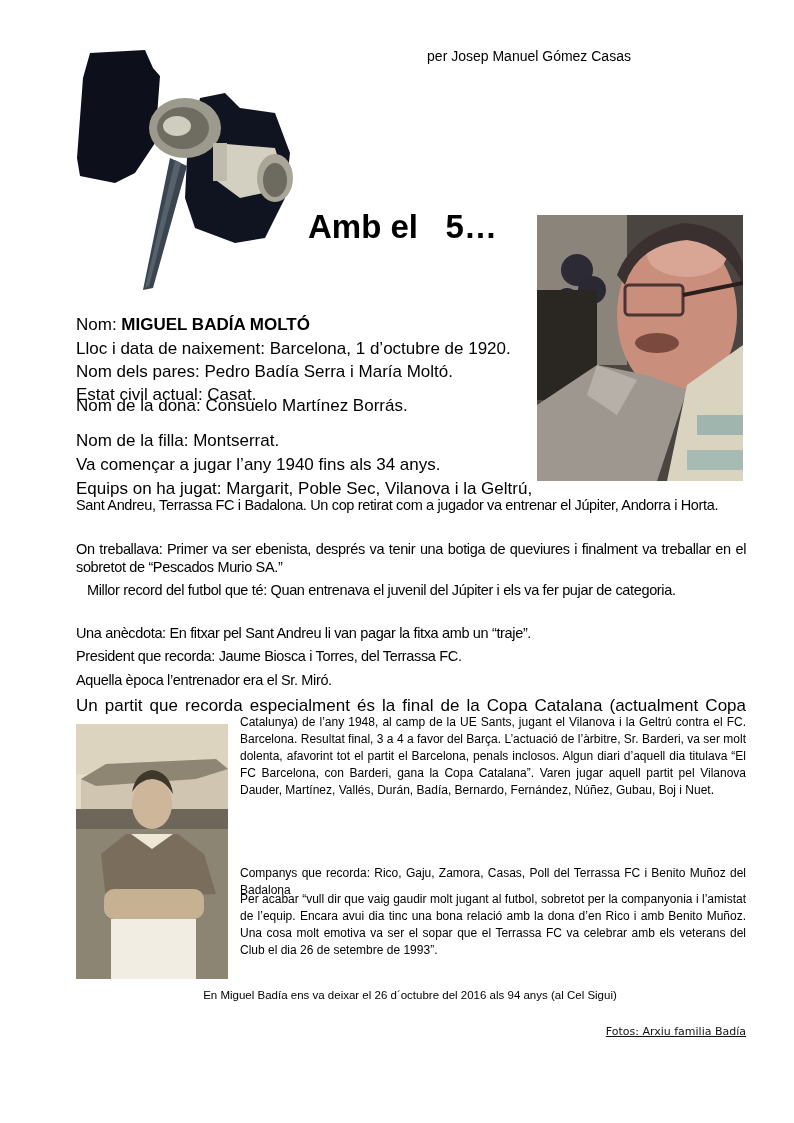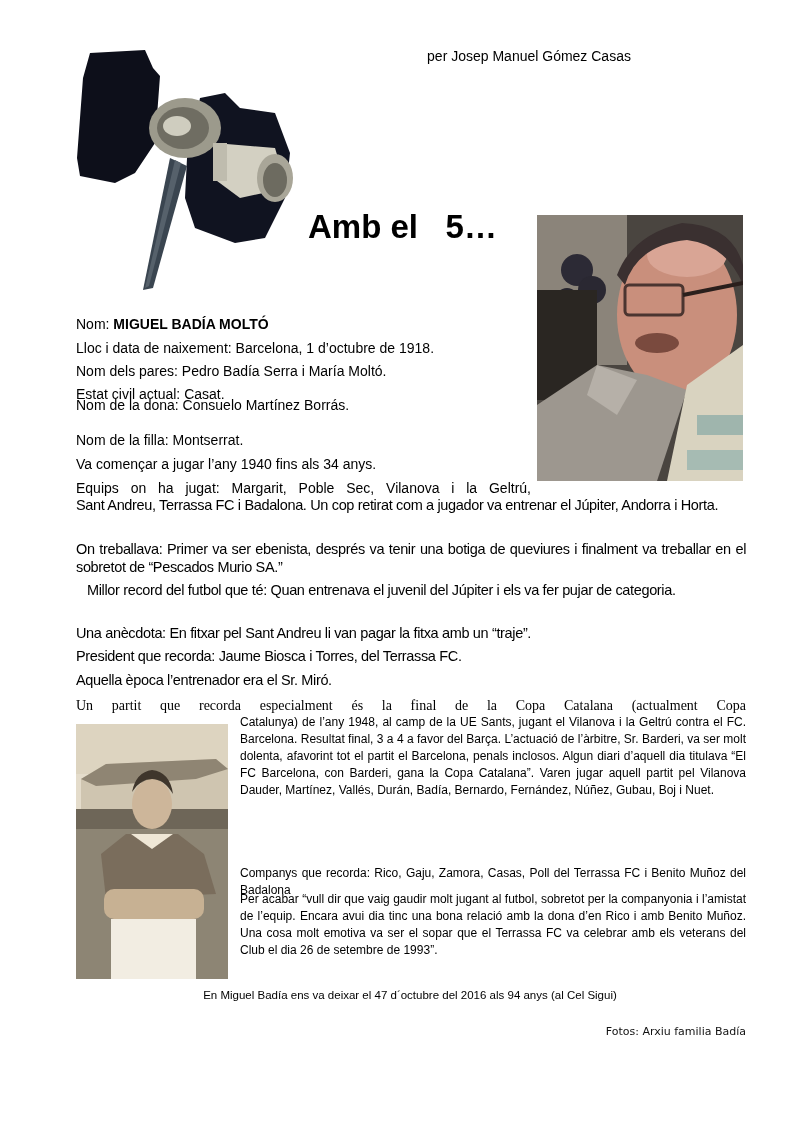--- a/index.html
+++ b/index.html
@@ -13,27 +13,27 @@
   .title-left { left: 308px; }
   .title-right { left: 594px; }
 
   
   .speaker { left: 75px; top: 48px; width: 225px; height: 250px; }
 
   
   .portrait { left: 537px; top: 215px; width: 206px; height: 266px; overflow: hidden; }
   .vintage { left: 76px; top: 724px; width: 152px; height: 255px; overflow: hidden; }
 
-  .text { font-size: 14px; line-height: 17px; }
+  .text { font-size: 17px; line-height: 17px; }
   .fact { left: 76px; white-space: nowrap; }
   .para { left: 76px; width: 670px; text-align: justify; font-size: 14.5px; line-height: 17.5px; letter-spacing: -0.35px; }
   .side { left: 240px; width: 506px; text-align: justify; font-size: 12px; line-height: 17px; }
 
   .footer-note { left: 100px; width: 620px; top: 989px; text-align: center; font-size: 11.5px; }
-  .credits { right: 48px; top: 1022px; text-align: center; font-size: 12px; line-height: 19px; font-family: "DejaVu Sans", sans-serif; font-size: 11px; color: #111; }
+  .credits { right: 48px; top: 1022px; text-align: center; font-size: 12px; line-height: 19px; font-family: "DejaVu Sans", sans-serif; font-size: 11px; color: #111; text-decoration: underline; }
 </style>
 </head>
 <body>
 
 <div class="abs header">
   <div>per Josep Manuel Gómez Casas</div>
 </div>
 
 <svg class="abs speaker" viewBox="0 0 225 250">
 
@@ -80,36 +80,36 @@
 
     <polygon points="130,266 150,170 206,130 206,266" fill="#d9d3c0"></polygon>
     <rect x="160" y="200" width="46" height="20" fill="#9fb5ad"></rect>
     <rect x="150" y="235" width="56" height="20" fill="#a6bbb3"></rect>
   </svg>
 </div>
 
 <div class="abs text fact" style="top:316px;">
   <span>Nom: </span><b>MIGUEL BADÍA MOLTÓ</b>
 </div>
-<div class="abs text fact" style="top:340px;">Lloc i data de naixement: Barcelona, 1 d’octubre de 1918.</div>
+<div class="abs text fact" style="top:340px;">Lloc i data de naixement: Barcelona, 1 d’octubre de 1920.</div>
 <div class="abs text fact" style="top:363px;">Nom dels pares: Pedro Badía Serra i María Moltó.</div>
 <div class="abs text fact" style="top:386px;text-align:center;">Estat civil actual: Casat.</div>
 <div class="abs text fact" style="top:397px;">Nom de la dona: Consuelo Martínez Borrás.</div>
 <div class="abs text fact" style="top:432px;">Nom de la filla: Montserrat.</div>
 <div class="abs text fact" style="top:456px;">Va començar a jugar l’any 1940 fins als 34 anys.</div>
 <div class="abs text fact" style="top:480px; width:455px; text-align:justify; text-align-last:justify;">Equips on ha jugat: Margarit, Poble Sec, Vilanova i la Geltrú,</div>
 
 <div class="abs para" style="top:497px;">Sant Andreu, Terrassa FC i Badalona. Un cop retirat com a jugador va entrenar el Júpiter, Andorra i Horta.</div>
 <div class="abs para" style="top:541px;">On treballava: Primer va ser ebenista, després va tenir una botiga de queviures i finalment va treballar en el sobretot de “Pescados Murio SA.”</div>
 <div class="abs para" style="top:582px;margin-left:11px;">Millor record del futbol que té: Quan entrenava el juvenil del Júpiter i els va fer pujar de categoria.</div>
 <div class="abs para" style="top:625px;">Una anècdota: En fitxar pel Sant Andreu li van pagar la fitxa amb un “traje”.</div>
 <div class="abs para" style="top:648px;">President que recorda: Jaume Biosca i Torres, del Terrassa FC.</div>
 <div class="abs para" style="top:672px;">Aquella època l’entrenador era el Sr. Miró.</div>
 
-<div class="abs text" style="left:76px; top:697px; width:670px; text-align:justify; text-align-last:justify;font-family:Liberation Serif, serif;">Un partit que recorda especialment és la final de la Copa Catalana (actualment Copa</div>
+<div class="abs text" style="left:76px; top:697px; width:670px; text-align:justify; text-align-last:justify;">Un partit que recorda especialment és la final de la Copa Catalana (actualment Copa</div>
 
 <div class="abs vintage">
   <svg width="152" height="255" viewBox="0 0 152 255">
     <rect width="152" height="255" fill="#e4dccb"></rect>
     <rect x="0" y="0" width="152" height="50" fill="#ddd4c0"></rect>
     <polygon points="5,55 30,40 140,35 152,45 152,110 5,110" fill="#cfc5b0"></polygon>
     <polygon points="5,55 30,40 140,35 152,45 120,55 20,62" fill="#8f8573"></polygon>
     <rect x="0" y="85" width="152" height="25" fill="#6e6658"></rect>
     <rect x="0" y="105" width="152" height="150" fill="#8d8574"></rect>
 
@@ -119,16 +119,16 @@
     <polygon points="55,110 76,125 97,110" fill="#efe7d6"></polygon>
     <rect x="28" y="165" width="100" height="30" rx="10" fill="#c7b193"></rect>
     <rect x="35" y="195" width="85" height="60" fill="#f2ede2"></rect>
   </svg>
 </div>
 
 <div class="abs side" style="top:714px;">Catalunya) de l’any 1948, al camp de la UE Sants, jugant el Vilanova i la Geltrú contra el FC. Barcelona. Resultat final, 3 a 4 a favor del Barça. L’actuació de l’àrbitre, Sr. Barderi, va ser molt dolenta, afavorint tot el partit el Barcelona, penals inclosos. Algun diari d’aquell dia titulava “El FC Barcelona, con Barderi, gana la Copa Catalana”. Varen jugar aquell partit pel Vilanova Dauder, Martínez, Vallés, Durán, Badía, Bernardo, Fernández, Núñez, Gubau, Boj i Nuet.</div>
 <div class="abs side" style="top:865px;">Companys que recorda: Rico, Gaju, Zamora, Casas, Poll del Terrassa FC i Benito Muñoz del Badalona</div>
 <div class="abs side" style="top:891px;">Per acabar “vull dir que vaig gaudir molt jugant al futbol, sobretot per la companyonia i l’amistat de l’equip. Encara avui dia tinc una bona relació amb la dona d’en Rico i amb Benito Muñoz. Una cosa molt emotiva va ser el sopar que el Terrassa FC va celebrar amb els veterans del Club el dia 26 de setembre de 1993”.</div>
 
-<div class="abs footer-note">En Miguel Badía ens va deixar el 47 d´octubre del 2016 als 94 anys (al Cel Sigui)</div>
+<div class="abs footer-note">En Miguel Badía ens va deixar el 26 d´octubre del 2016 als 94 anys (al Cel Sigui)</div>
 <div class="abs credits">
   <div>Fotos: Arxiu familia Badía</div>
 </div>
 
 </body></html>

